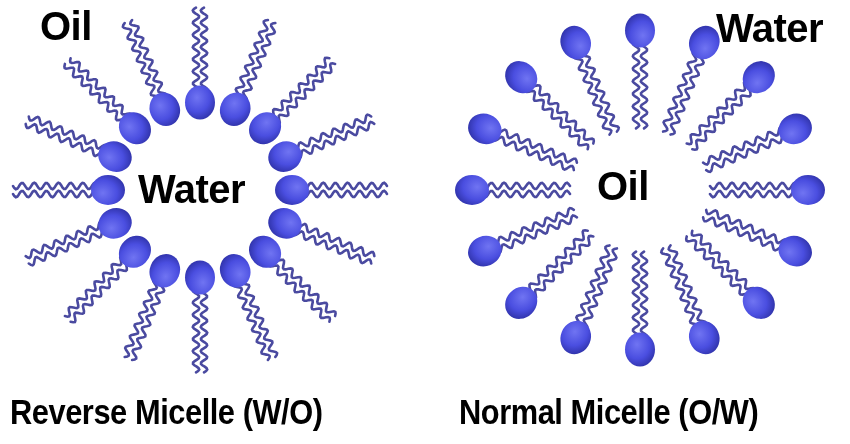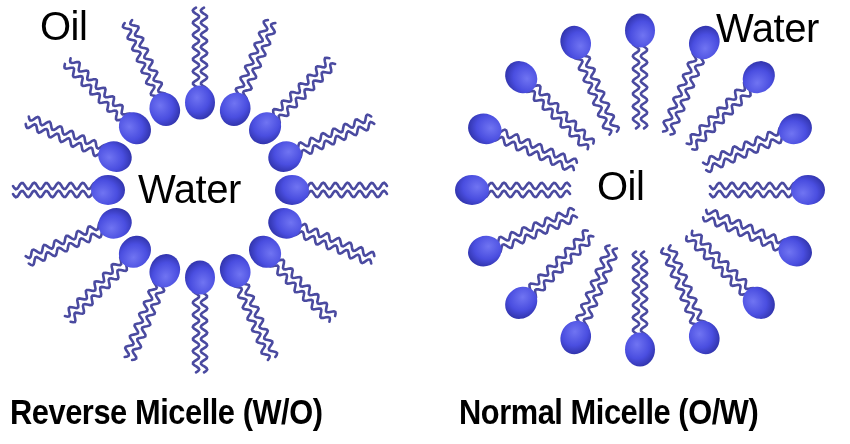--- a/index.html
+++ b/index.html
@@ -1,17 +1,17 @@
 <!DOCTYPE html>
 <html><head>
   <meta charset="utf-8">
   <style>
     html, body { margin: 0; padding: 0; background: #ffffff; }
     body { width: 850px; height: 444px; position: relative; overflow: hidden; font-family: "Liberation Sans", sans-serif; }
-    .label { position: absolute; font-weight: normal; color: #000; font-family: "Liberation Sans", sans-serif; letter-spacing: -0.5px; white-space: nowrap; }
+    .label { position: absolute; font-weight: bold; color: #000; font-family: "Liberation Sans", sans-serif; letter-spacing: -0.5px; white-space: nowrap; }
     #oil-left { left: 40px; top: 4px; font-size: 40px; }
     #water-center { left: 138px; top: 167px; font-size: 40px; }
     #water-right { left: 716px; top: 6px; font-size: 40px; }
     #oil-center { left: 597px; top: 164px; font-size: 40px; }
     .caption { position: absolute; top: 392px; font-size: 35px; font-weight: bold; transform: scaleX(0.88); transform-origin: left top; }
     #caption-left { left: 10px; }
     #caption-right { left: 459px; }
     svg { position: absolute; left: 0; top: 0; }
   </style>
 </head>

